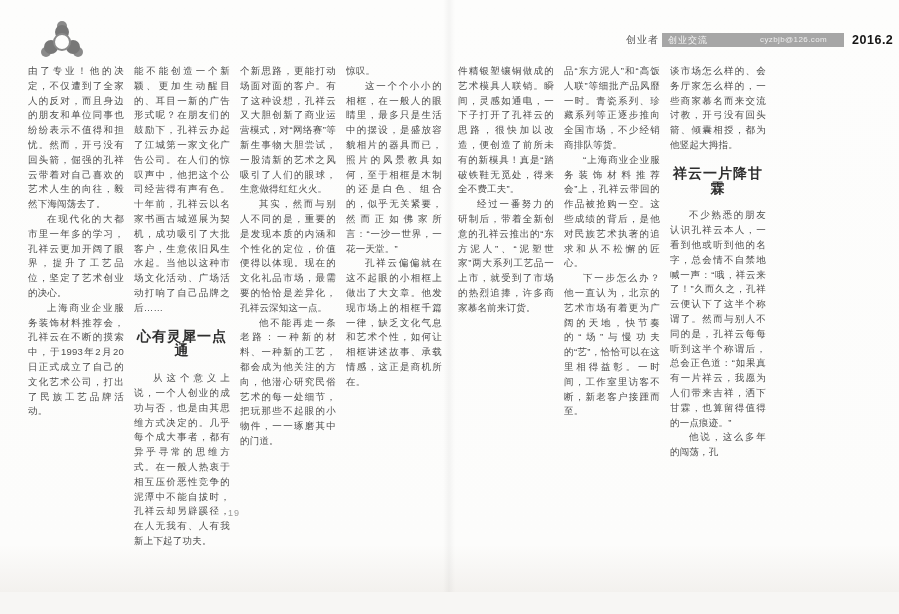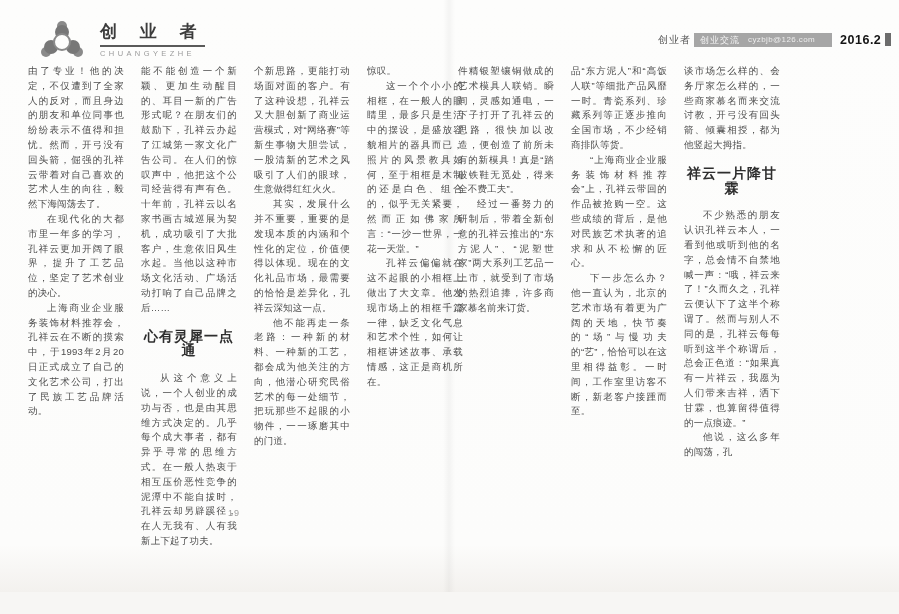--- a/index.html
+++ b/index.html
@@ -24,38 +24,38 @@
   .logo-icon{position:absolute;left:0;top:0;width:56px;height:46px;}
   .logo-text{position:absolute;left:66px;top:4px;}
   .logo-title{
     font-size:17px;font-weight:bold;color:#3c3c3c;letter-spacing:9px;
     border-bottom:2px solid #5a5a5a;padding-bottom:2px;white-space:nowrap;
   }
   .logo-sub{
     margin-top:2px;font-size:7.5px;color:#9b9b9b;letter-spacing:3.4px;white-space:nowrap;
   }
   .masthead-right{
-    position:absolute;left:658px;top:31px;width:236px;height:17px;
+    position:absolute;left:626px;top:31px;width:236px;height:17px;
     display:flex;align-items:center;
   }
   .mast-title{font-size:10px;color:#555;letter-spacing:1px;margin-right:3px;white-space:nowrap;}
   .mast-badge{
     background:#a6a6a6;color:#f4f4f4;height:14px;line-height:14px;
-    display:flex;align-items:center;white-space:nowrap;
+    display:flex;align-items:center;white-space:nowrap;gap:44px;
   }
   .badge-section{font-size:9px;letter-spacing:1px;padding:0 8px 0 6px;}
   .badge-mail{font-size:8px;color:#ededed;letter-spacing:.4px;padding-right:17px;}
   .mast-issue{font-size:12.5px;font-weight:bold;color:#141414;margin-left:8px;letter-spacing:.5px;}
   .issue-marker{width:6px;height:13px;background:#6c6c6c;margin-left:4px;}
 
   
   .page{position:absolute;top:64px;height:500px;}
   .page-left{left:28px;width:412px;}
   .page-right{left:458px;width:412px;}
-  .columns{position:relative;width:100%;height:100%;display:flex;gap:17px;}
+  .columns{position:relative;width:100%;height:100%;display:flex;gap:10px;}
   .col{
     width:96px;height:496px;overflow:hidden;flex:0 0 auto;
     color:#4c4c4c;
     font-size:9.5px;line-height:14.8px;
     text-align:justify;text-justify:inter-character;
     filter:blur(.28px);
     letter-spacing:.2px;
   }
   .col p{margin:0;text-indent:2em;}
   .col p.noindent{text-indent:0;}
@@ -78,24 +78,20 @@
   <div class="logo-wrap">
     <svg class="logo-icon" viewBox="0 0 56 46" xmlns="http://www.w3.org/2000/svg">
       <circle cx="28" cy="10" r="5" fill="#8a8a8a"></circle>
       <circle cx="12" cy="36" r="5" fill="#8a8a8a"></circle>
       <circle cx="44" cy="36" r="5" fill="#8a8a8a"></circle>
       <circle cx="28" cy="16" r="7" fill="#777777"></circle>
       <circle cx="17" cy="31" r="7" fill="#777777"></circle>
       <circle cx="39" cy="31" r="7" fill="#777777"></circle>
       <circle cx="28" cy="26" r="8" fill="#fdfdfc" stroke="#8a8a8a" stroke-width="2"></circle>
     </svg>
-    <div class="logo-text">
-      <div class="logo-title">创 业 者</div>
-      <div class="logo-sub">CHUANGYEZHE</div>
-    </div>
   </div>
 
   <div class="masthead-right">
     <span class="mast-title">创业者</span>
     <span class="mast-badge">
       <span class="badge-section">创业交流</span>
       <span class="badge-mail">cyzbjb@126.com</span>
     </span>
     <span class="mast-issue">2016.2</span>
     <span class="issue-marker"></span>
@@ -108,21 +104,21 @@
           <p>在现代化的大都市里一年多的学习，孔祥云更加开阔了眼界，提升了工艺品位，坚定了艺术创业的决心。</p>
           <p>上海商业企业服务装饰材料推荐会，孔祥云在不断的摸索中，于1993年2月20日正式成立了自己的文化艺术公司，打出了民族工艺品牌活动。</p>
         </div>
         <div class="col">
           <p class="noindent">能不能创造一个新颖、更加生动醒目的、耳目一新的广告形式呢？在朋友们的鼓励下，孔祥云办起了江城第一家文化广告公司。在人们的惊叹声中，他把这个公司经营得有声有色。十年前，孔祥云以名家书画古城巡展为契机，成功吸引了大批客户，生意依旧风生水起。当他以这种市场文化活动、广场活动打响了自己品牌之后……</p>
           <h3>心有灵犀一点通</h3>
           <p>从这个意义上说，一个人创业的成功与否，也是由其思维方式决定的。几乎每个成大事者，都有异乎寻常的思维方式。在一般人热衷于相互压价恶性竞争的泥潭中不能自拔时，孔祥云却另辟蹊径，在人无我有、人有我新上下起了功夫。</p>
         </div>
         <div class="col">
           <p class="noindent">个新思路，更能打动场面对面的客户。有了这种设想，孔祥云又大胆创新了商业运营模式，对“网络赛”等新生事物大胆尝试，一股清新的艺术之风吸引了人们的眼球，生意做得红红火火。</p>
-          <p>其实，发展什么并不重要，重要的是发现本质的内涵和个性化的定位，价值便得以体现。现在的文化礼品市场，最需要的恰恰是差异化，孔祥云深知这一点。</p>
+          <p>其实，然而与别人不同的是，重要的是发现本质的内涵和个性化的定位，价值便得以体现。现在的文化礼品市场，最需要的恰恰是差异化，孔祥云深知这一点。</p>
           <p>他不能再走一条老路：一种新的材料、一种新的工艺，都会成为他关注的方向，他潜心研究民俗艺术的每一处细节，把玩那些不起眼的小物件，一一琢磨其中的门道。</p>
         </div>
         <div class="col">
           <p class="noindent">惊叹。</p>
           <p>这一个个小小的相框，在一般人的眼睛里，最多只是生活中的摆设，是盛放容貌相片的器具而已，照片的风景教具如何，至于相框是木制的还是白色、组合的，似乎无关紧要，然而正如佛家所言：“一沙一世界，一花一天堂。”</p>
           <p>孔祥云偏偏就在这不起眼的小相框上做出了大文章。他发现市场上的相框千篇一律，缺乏文化气息和艺术个性，如何让相框讲述故事、承载情感，这正是商机所在。</p>
         </div>
       </div>
   </div>
 

